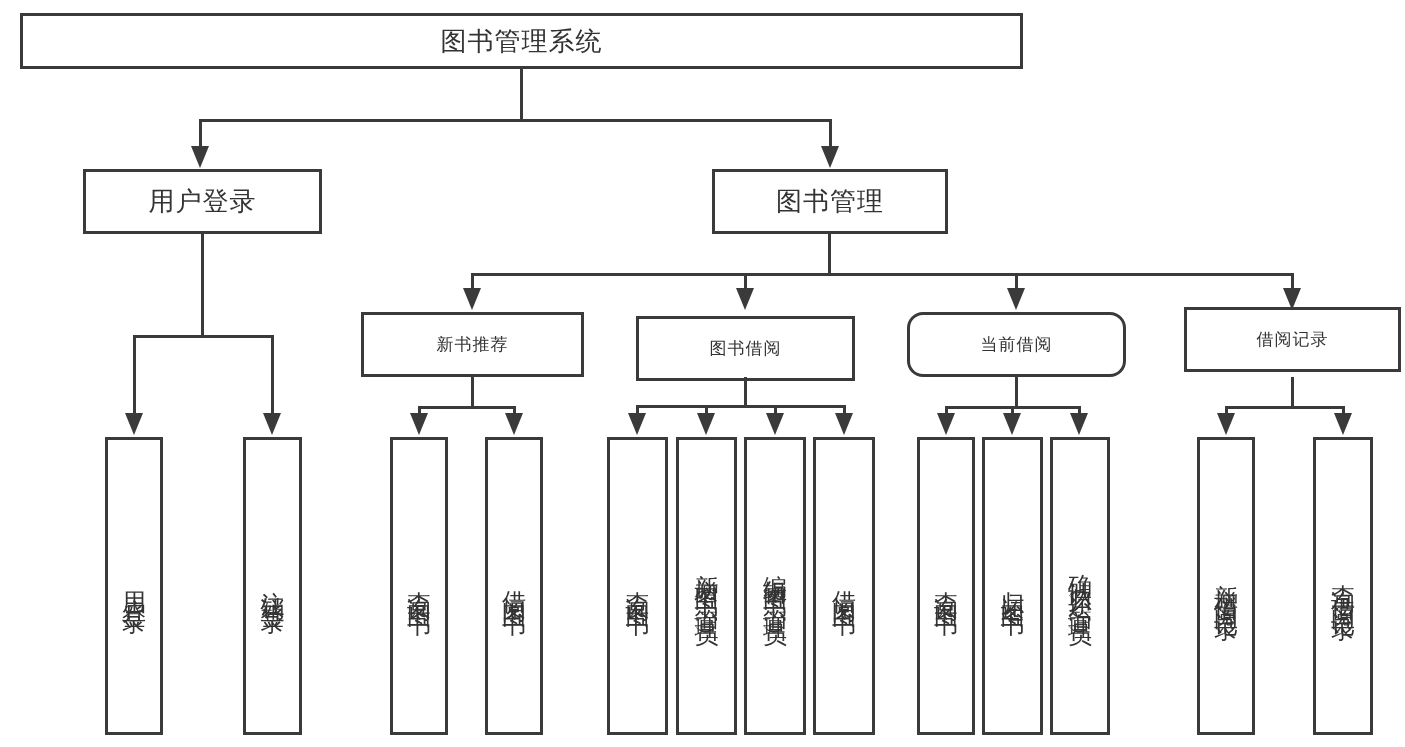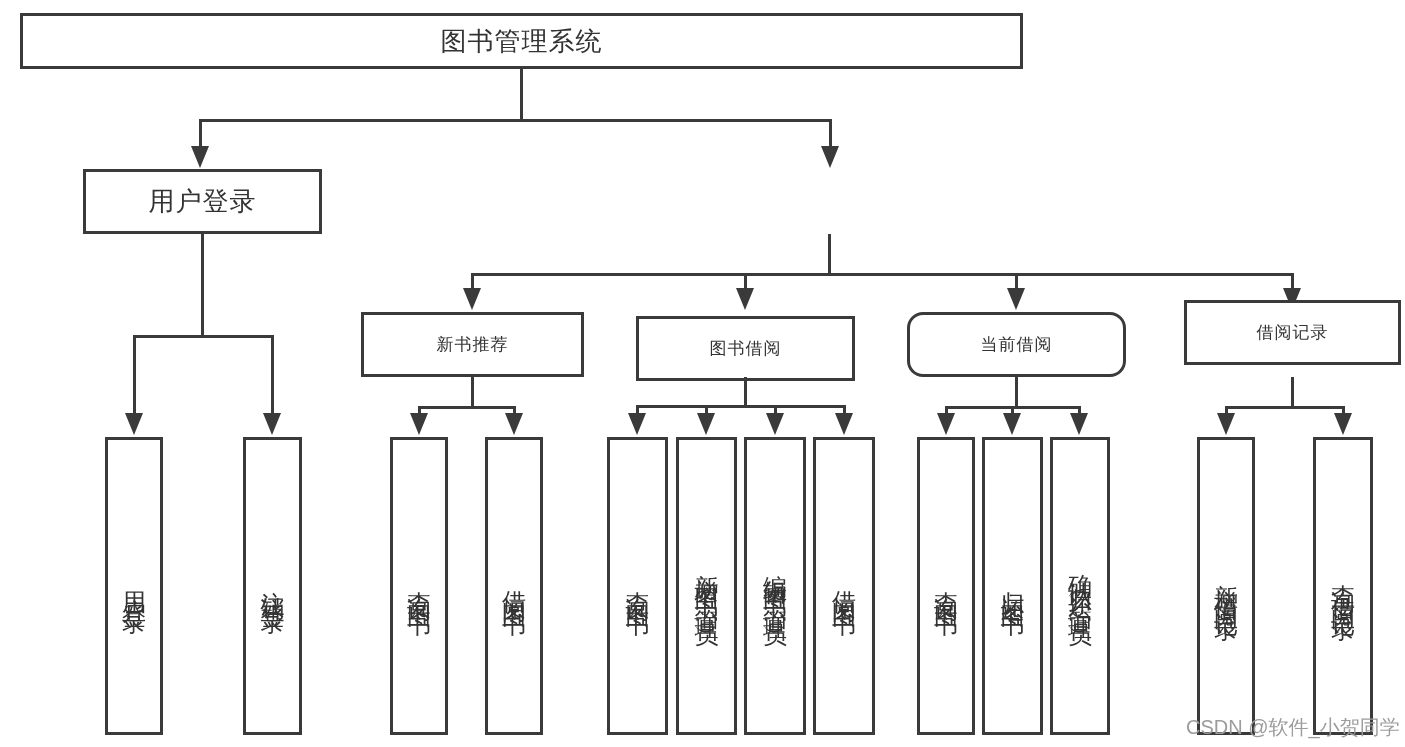--- a/index.html
+++ b/index.html
@@ -48,20 +48,23 @@
   <div class="v" style="left:520px;top:69px;height:52px;"></div>
   <div class="h" style="left:199px;top:119px;width:633px;"></div>
   <div class="v" style="left:199px;top:119px;height:32px;"></div>
   <div class="arw" style="left:191px;top:146px;"></div>
   <div class="v" style="left:829px;top:119px;height:32px;"></div>
   <div class="arw" style="left:821px;top:146px;"></div>
 
   <div class="node hnode" style="left:83px;top:169px;width:239px;height:65px;">
     <span>用户登录</span>
   </div>
+  <div class="node hnode" style="left:712px;top:169px;width:236px;height:65px;">
+    <span>图书管理</span>
+  </div>
 
   <div class="v" style="left:201px;top:234px;height:104px;"></div>
   <div class="h" style="left:133px;top:335px;width:141px;"></div>
   <div class="v" style="left:133px;top:335px;height:81px;"></div>
   <div class="arw" style="left:125px;top:413px;"></div>
   <div class="v" style="left:271px;top:335px;height:81px;"></div>
   <div class="arw" style="left:263px;top:413px;"></div>
 
   <div class="v" style="left:828px;top:234px;height:41px;"></div>
   <div class="h" style="left:471px;top:273px;width:822px;"></div>
@@ -76,21 +79,21 @@
 
   <div class="node l3node" style="left:361px;top:312px;width:223px;height:65px;">
     <span>新书推荐</span>
   </div>
   <div class="node l3node" style="left:636px;top:316px;width:219px;height:65px;">
     <span>图书借阅</span>
   </div>
   <div class="node l3node" style="left:907px;top:312px;width:219px;height:65px;border-radius:16px;">
     <span>当前借阅</span>
   </div>
-  <div class="node l3node" style="left:1184px;top:300px;width:217px;height:65px;">
+  <div class="node l3node" style="left:1184px;top:307px;width:217px;height:65px;">
     <span>借阅记录</span>
   </div>
 
   <div class="v" style="left:471px;top:377px;height:32px;"></div>
   <div class="h" style="left:418px;top:406px;width:97px;"></div>
   <div class="v" style="left:418px;top:406px;height:10px;"></div>
   <div class="arw" style="left:410px;top:413px;"></div>
   <div class="v" style="left:513px;top:406px;height:10px;"></div>
   <div class="arw" style="left:505px;top:413px;"></div>
 
@@ -158,15 +161,14 @@
     <span>确认归还（管理员）</span>
   </div>
 
   <div class="node vnode" style="left:1197px;top:437px;width:58px;height:298px;">
     <span>新增借阅记录</span>
   </div>
   <div class="node vnode" style="left:1313px;top:437px;width:60px;height:298px;">
     <span>查询借阅记录</span>
   </div>
 
-  <div class="watermark">CSDN @软件_小贺同学</div>
 
 </div>
 
 </body></html>

